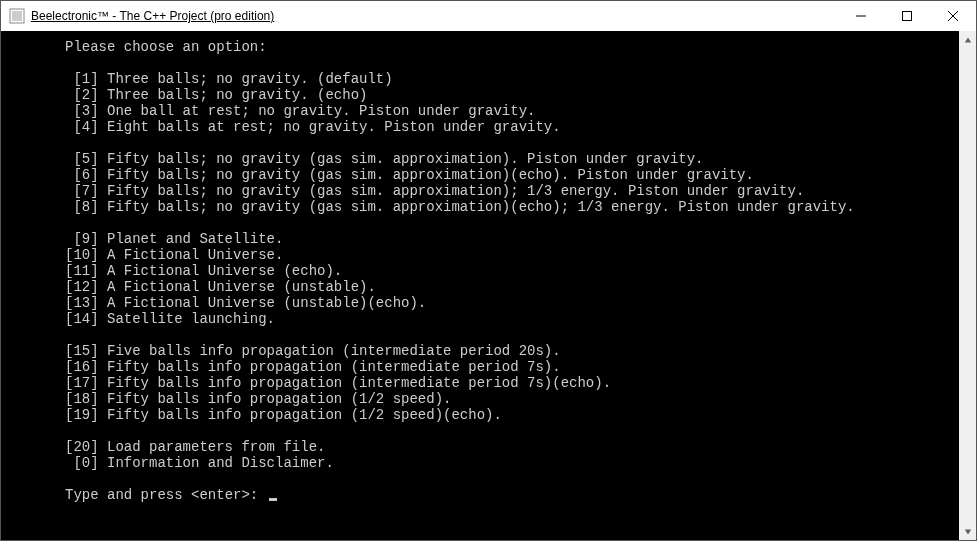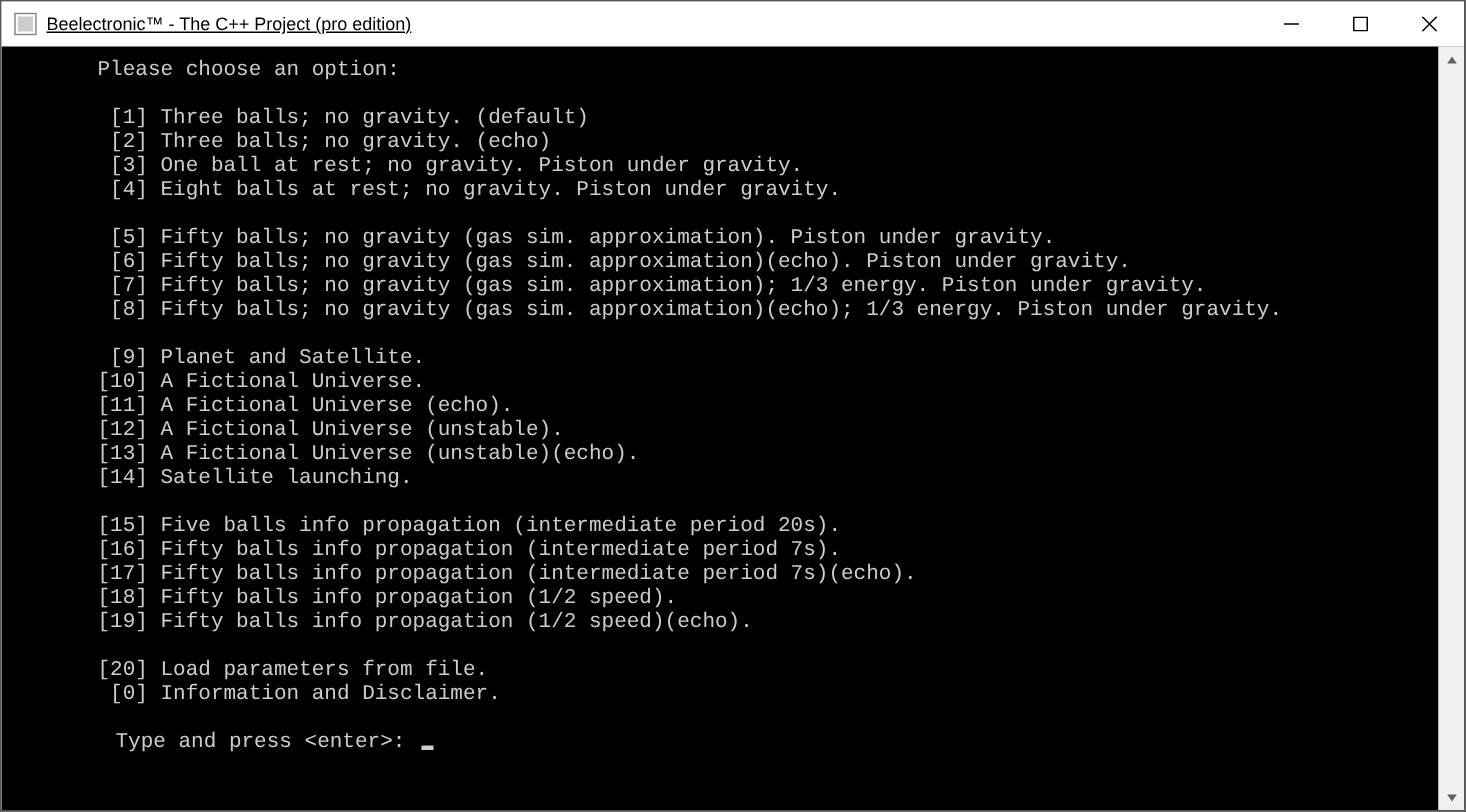--- a/index.html
+++ b/index.html
@@ -53,21 +53,21 @@
       padding: 8px 10px 10px 64px;
       font-family: Consolas, "Courier New", monospace;
       font-size: 14px;
       line-height: 16px;
       color: #cccccc;
       white-space: pre;
       overflow: hidden;
     }
     .menu-line { display: block; }
     .num { display: inline-block; text-align: right; width: 4ch; }
-    .prompt-line { display: flex; align-items: baseline; margin-left: 12px; }
+    .prompt-line { display: flex; align-items: baseline; }
     .cursor {
       display: inline-block;
       width: 8px;
       height: 3px;
       background: #cccccc;
       margin-left: 2px;
       position: relative;
       top: 2px;
     }
     .scrollbar {

